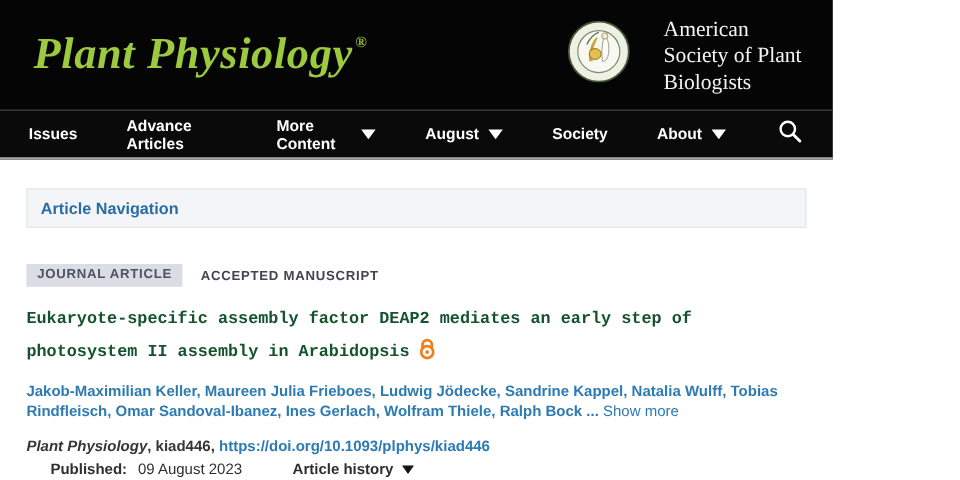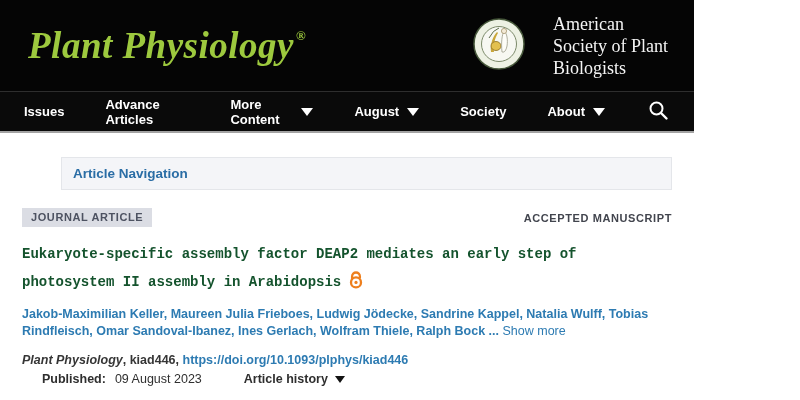--- a/index.html
+++ b/index.html
@@ -25,24 +25,24 @@
   .nav-item { color:#fff; font-size:13px; font-weight:700; margin-right:41px;
               display:inline-flex; align-items:center; cursor:pointer; }
   .tri { display:inline-block; width:0; height:0; border-left:6px solid transparent;
          border-right:6px solid transparent; border-top:8px solid #fff; margin-left:8px; }
   .tri-dark { border-left-width:5px; border-right-width:5px; border-top:7px solid #131313; margin-left:7px; }
   .search-btn { margin-left:auto; display:flex; align-items:center; cursor:pointer; }
 
   
   .content { padding:0 22px; }
   .article-nav-bar { margin-top:24px; height:33px; background:#f4f5f8; border:1px solid #e4e6ea;
-                     display:flex; align-items:center; padding:0 11px;margin-left:39px; }
+                     display:flex; align-items:center; padding:0 11px; }
   .article-nav-label { color:#2a6da5; font-size:13.5px; font-weight:700; cursor:pointer; }
 
-  .badge-row { margin-top:18px; display:flex; align-items:center;justify-content:space-between; }
+  .badge-row { margin-top:30px; display:flex; align-items:center; }
   .badge { background:#dbdde4; color:#4d5261; font-size:11px; font-weight:700;
            letter-spacing:.6px; padding:3px 9px 4px; }
   .ms-status { color:#42454e; font-size:11px; font-weight:700; letter-spacing:.6px; margin-left:15px; }
 
   .title { margin-top:13px; font-family:"Liberation Mono","DejaVu Sans Mono",monospace;
            font-size:14px; line-height:28px; color:#14532d; max-width:760px; }
   .oa-icon { margin-left:7px; vertical-align:-3px; }
 
   .authors { margin-top:7px; max-width:766px; font-size:12.5px; font-weight:600;
              color:#2d7bb2; line-height:16.5px; }

